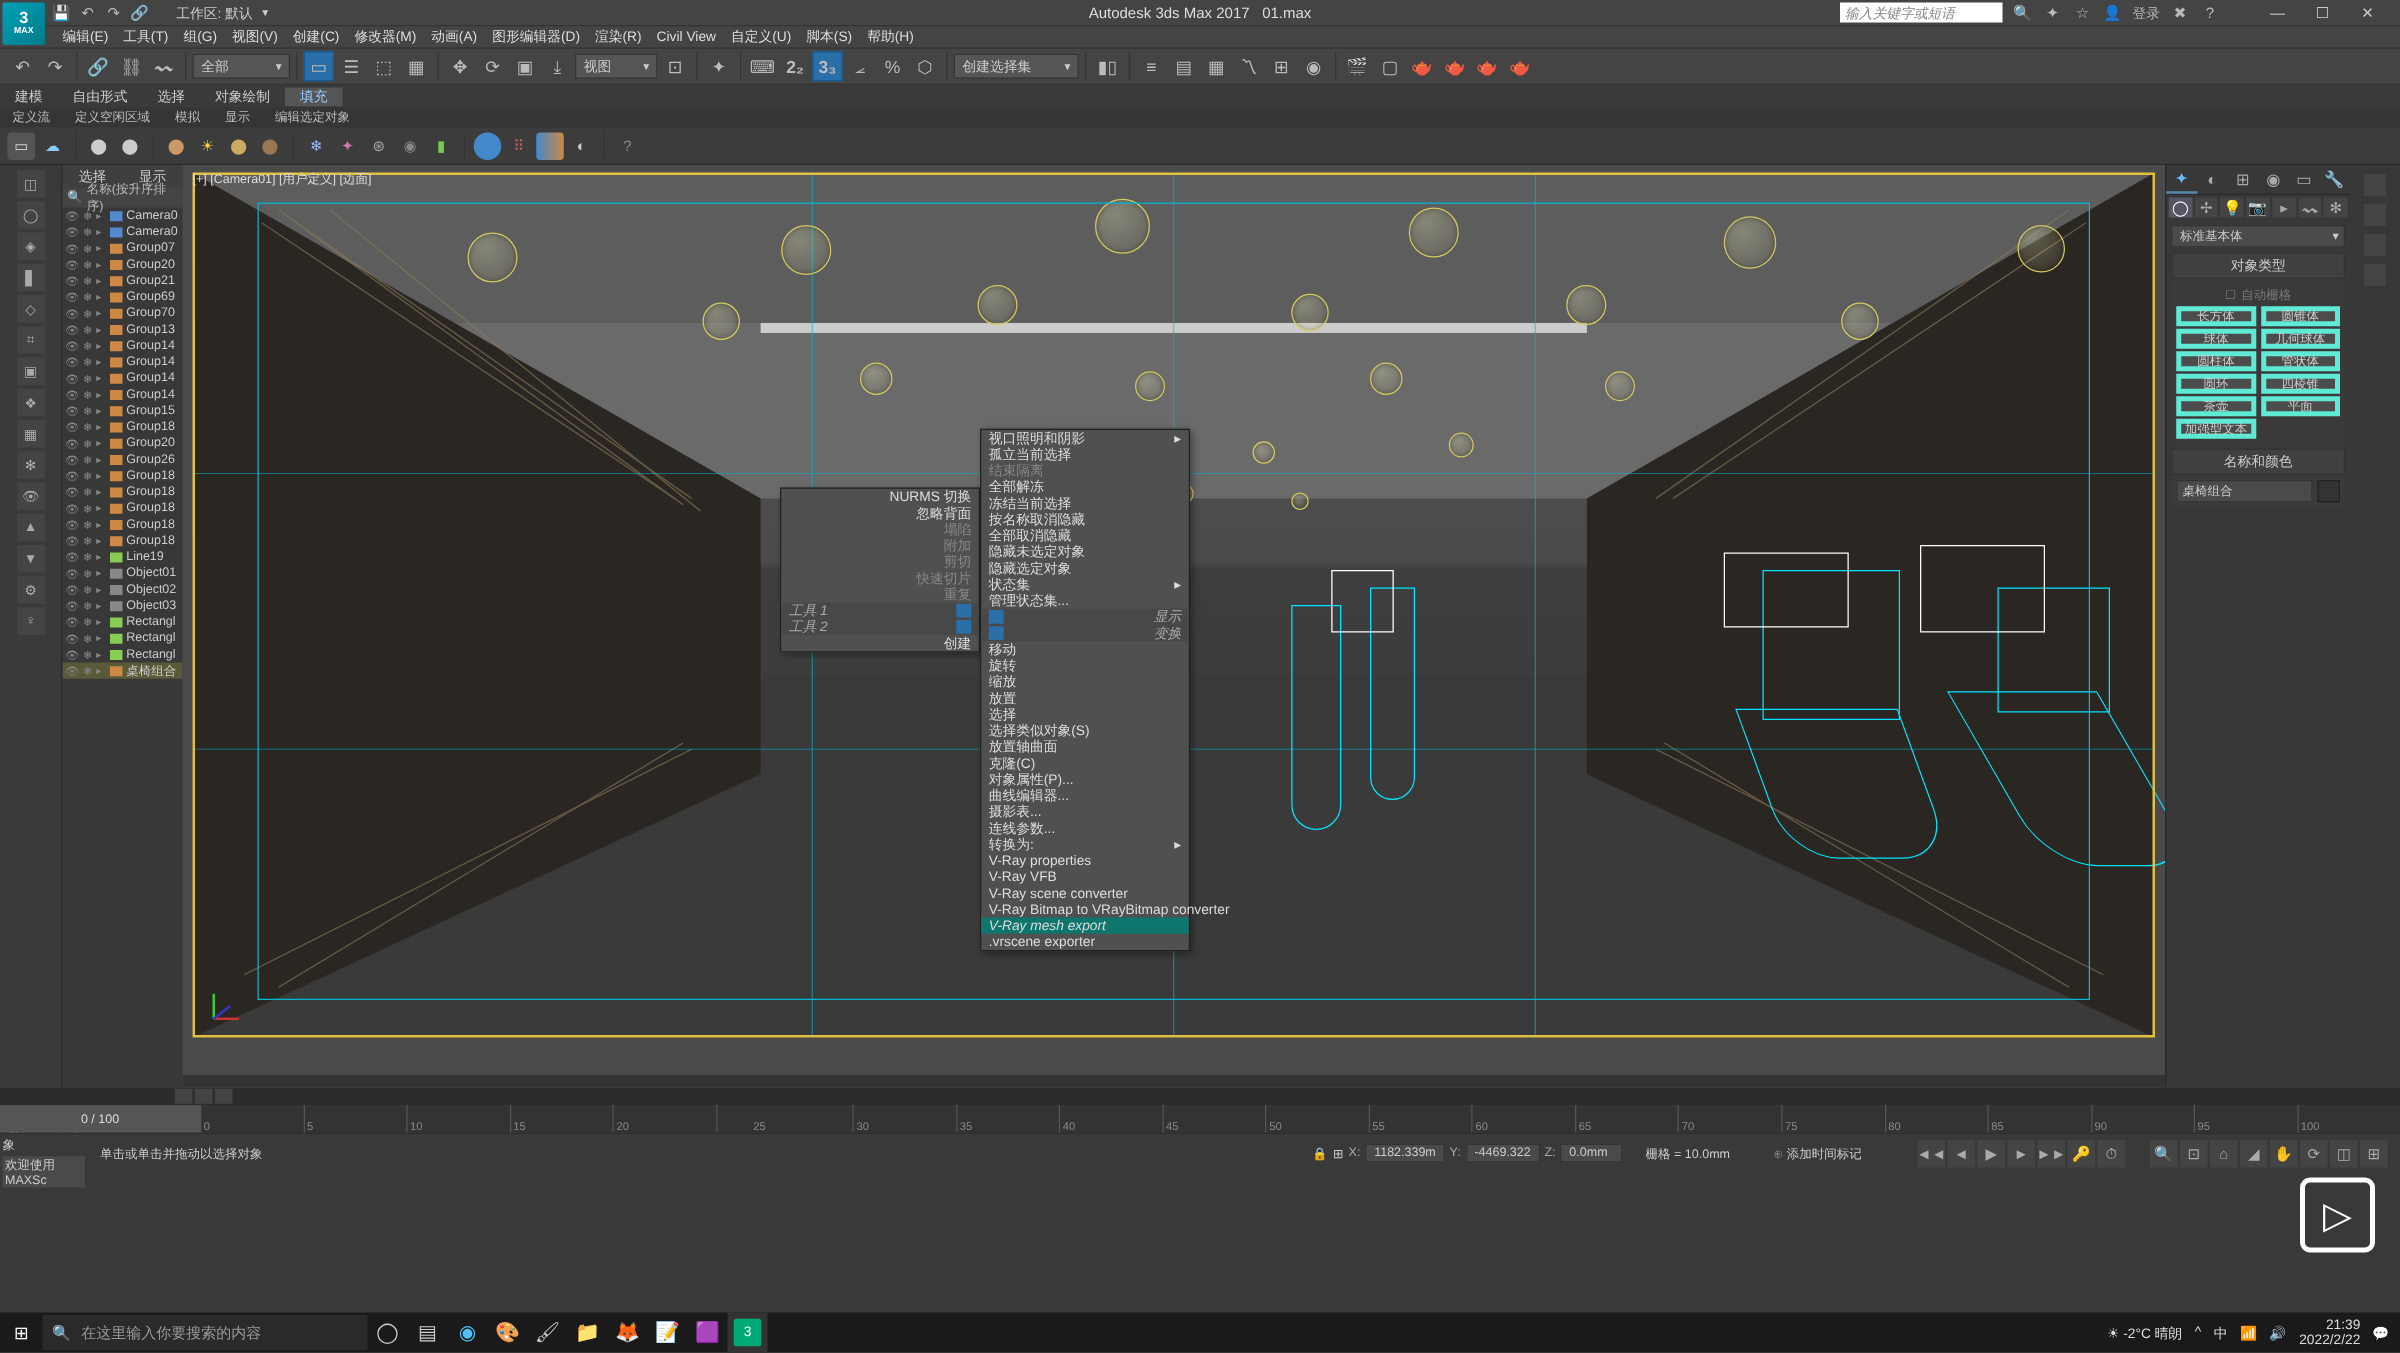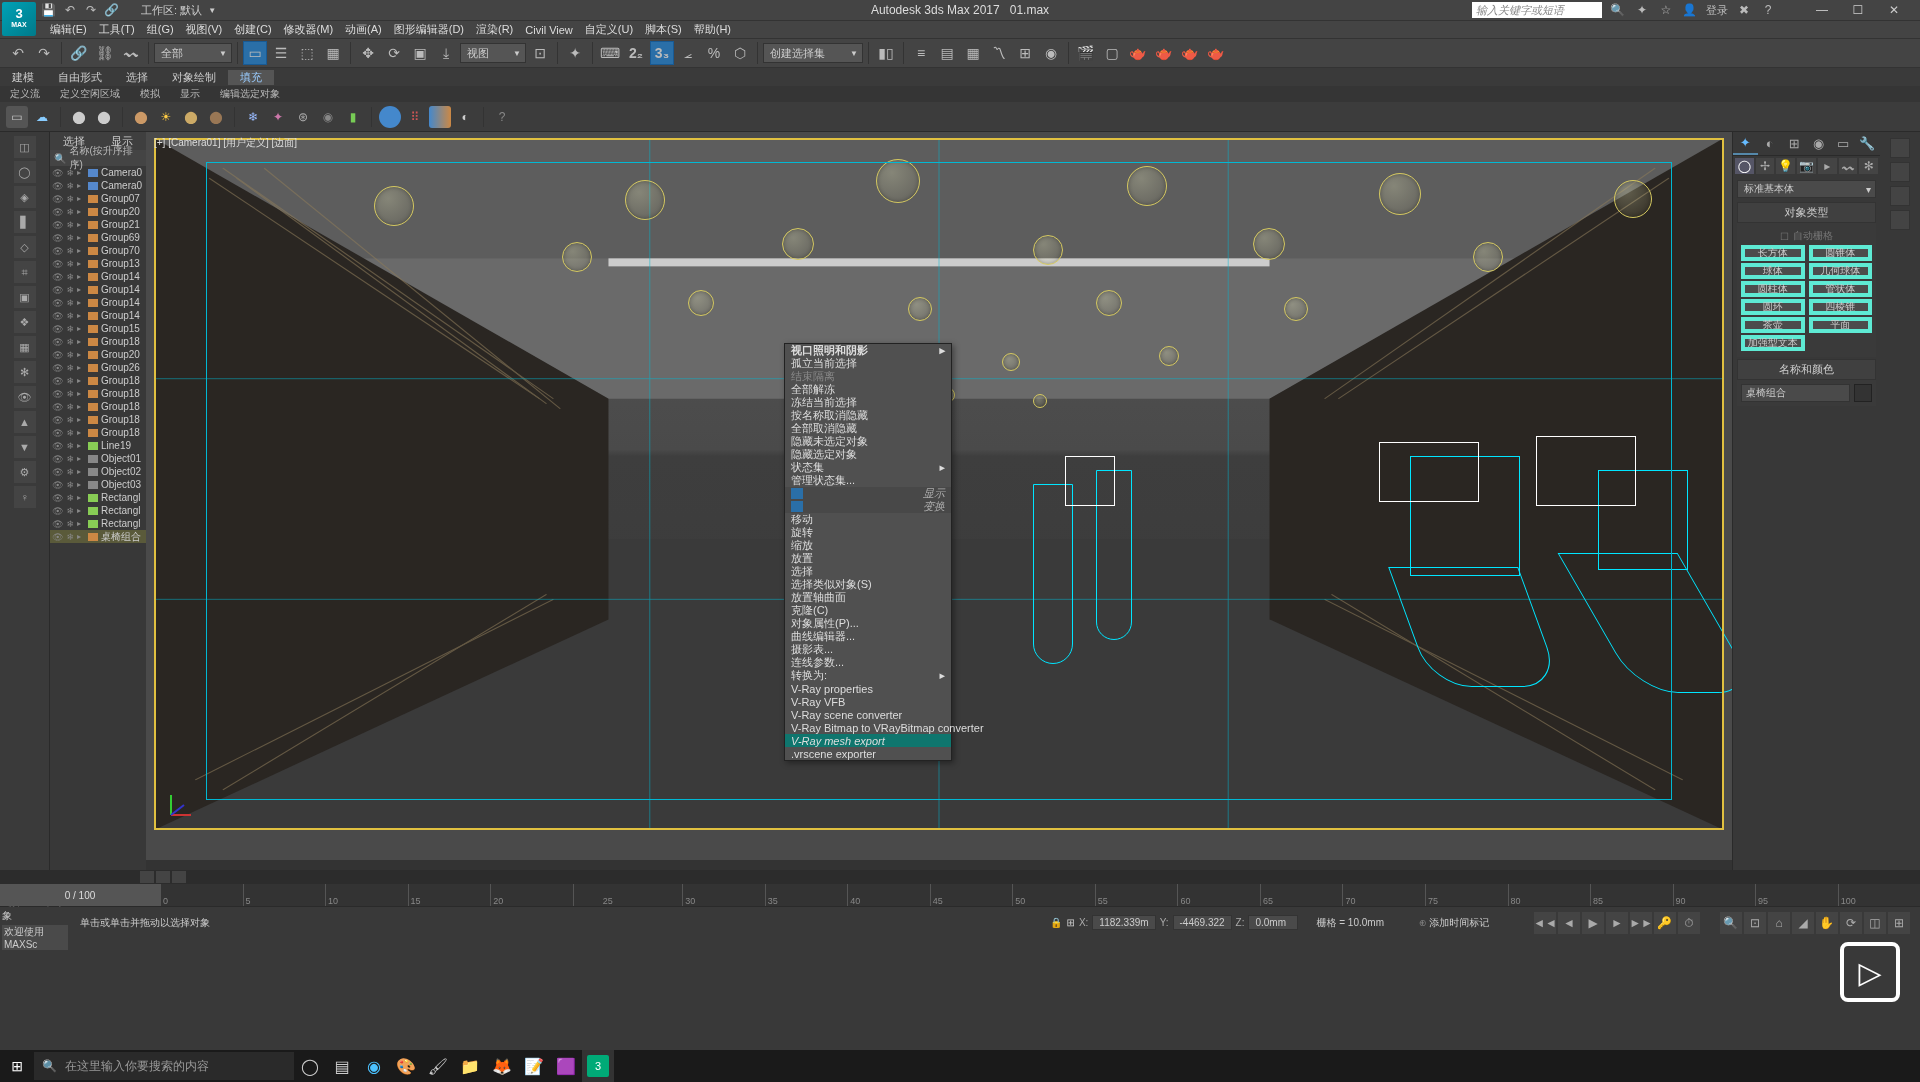--- a/index.html
+++ b/index.html
@@ -386,23 +386,41 @@
     <div class="vp-inner"></div>
     <div class="ruler-h"></div>
     <div class="axis-gizmo">
       <svg width="30" height="30">
           <line x1="5" y1="25" x2="5" y2="5" stroke="#3c3" stroke-width="2"></line>
           <line x1="5" y1="25" x2="25" y2="25" stroke="#c33" stroke-width="2"></line>
           <line x1="5" y1="25" x2="18" y2="15" stroke="#33c" stroke-width="2"></line>
         </svg>
     </div>
 
+    <div class="context-menu align-right" style="left:478px;top:258px;width:160px" id="quad-left">
+    <div class="mi">NURMS 切换</div>
+        <div class="mi">忽略背面</div>
+        <div class="mi disabled">塌陷</div>
+        <div class="mi disabled">附加</div>
+        <div class="mi disabled">剪切</div>
+        <div class="mi disabled">快速切片</div>
+        <div class="mi disabled">重复</div>
+        <div class="mhead">
+          <span>工具 1</span>
+          <span style="background:#2a6fa8;width:12px;height:11px"></span>
+        </div>
+        <div class="mhead">
+          <span>工具 2</span>
+          <span style="background:#2a6fa8;width:12px;height:11px"></span>
+        </div>
+        <div class="mi">创建</div>
+      </div>
 
     <div class="context-menu" style="left:638px;top:211px;width:168px" id="quad-right">
-    <div class="mi arrow" style="position: relative; font-weight: bold;">视口照明和阴影</div>
+    <div class="mi arrow" style="position: relative;">视口照明和阴影</div>
         <div class="mi" style="position: relative;">孤立当前选择</div>
         <div class="mi disabled" style="position: relative;">结束隔离</div>
         <div class="mi" style="position: relative;">全部解冻</div>
         <div class="mi" style="position: relative;">冻结当前选择</div>
         <div class="mi" style="position: relative;">按名称取消隐藏</div>
         <div class="mi" style="position: relative;">全部取消隐藏</div>
         <div class="mi" style="position: relative;">隐藏未选定对象</div>
         <div class="mi" style="position: relative;">隐藏选定对象</div>
         <div class="mi arrow" style="position: relative;">状态集</div>
         <div class="mi" style="position: relative;">管理状态集...</div>
@@ -597,13 +615,25 @@
   <div class="appico" style="color:#4cc2ff">◉</div>
   <div class="appico" style="color:#e66">🎨</div>
   <div class="appico">🖌</div>
   <div class="appico" style="color:#fc4">📁</div>
   <div class="appico" style="color:#f63">🦊</div>
   <div class="appico">📝</div>
   <div class="appico">🟪</div>
   <div class="appico" style="background:#333">
     <div style="width:22px;height:22px;background:#0a7;color:#fff;font-size:11px;display:flex;align-items:center;justify-content:center;border-radius:2px">3</div>
   </div>
+  <div class="tray">
+    <span>☀ <span>-2°C 晴朗</span></span>
+    <span>^</span>
+    <span>中</span>
+    <span>📶</span>
+    <span>🔊</span>
+    <div style="text-align:right;line-height:12px">
+      <div>21:39</div>
+      <div>2022/2/22</div>
+    </div>
+    <span>💬</span>
+  </div>
 </div>
 
 </body></html>

